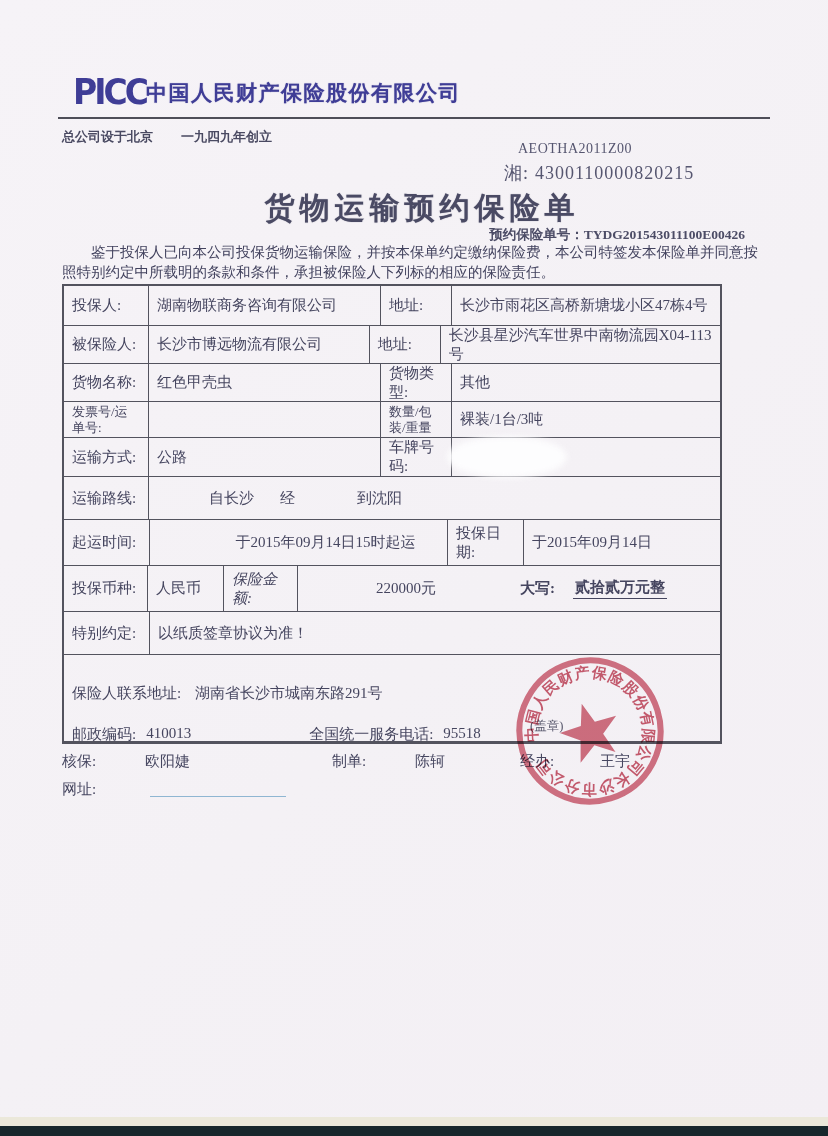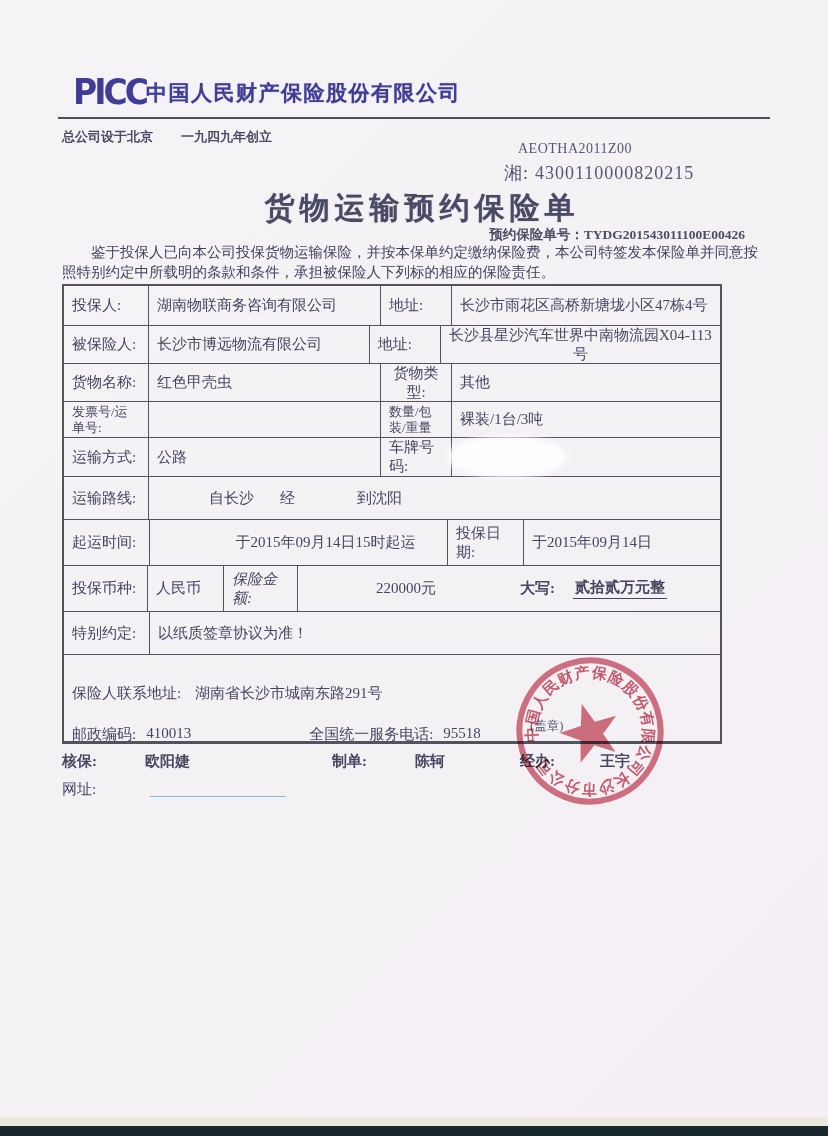--- a/index.html
+++ b/index.html
@@ -53,21 +53,21 @@
     padding:2px 8px;overflow:hidden;}
   .cell:first-child{border-left:none;}
   .lbl{flex:0 0 auto;}
   .grow{flex:1 1 auto;}
   .small-lbl{font-size:13px;line-height:1.2;}
 
   .w84{width:84px;}  .w232{width:232px;} .w71{width:71px;}
   .w85{width:85px;}  .w298{width:298px;} .w76{width:76px;}
   .w83{width:83px;}  .w76b{width:76px;}  .w74{width:74px;font-style:italic;}
 
-  .h39{height:39px;} .h38{height:38px;text-align:center;} .h36{height:36px;}
+  .h39{height:39px;} .h38{height:38px;} .h36{height:36px;}
   .h43{height:43px;} .h46{height:46px;} .h87{height:87px;}
 
   .route-from{margin-left:52px;}
   .route-via{margin-left:26px;}
   .route-to{margin-left:62px;}
   .depart-val{padding-left:62px;justify-content:center;}
   .amount-box{width:200px;text-align:center;flex:0 0 auto;}
   .daxie{margin-left:14px;font-weight:bold;}
   .daxie-words{margin-left:18px;font-weight:700;border-bottom:1.6px solid #44445e;padding:0 2px 1px 2px;}
   .contact-block{display:block;padding:9px 8px 0 8px;height:87px;}
@@ -75,21 +75,21 @@
   .contact-line2{margin-top:22px;display:flex;}
   .hotline{margin-left:118px;}
   .val-sp{margin-left:10px;}
 
   
   .blur-blob{position:absolute;left:447px;top:436px;width:120px;height:42px;
     background:rgba(253,253,254,.96);border-radius:50%;filter:blur(3px);z-index:4;}
 
   
   .sig-row{position:absolute;left:62px;top:752px;width:660px;font-size:15px;color:#464660;}
-  .sig-row span{position:absolute;white-space:nowrap;font-weight:bold;}
+  .sig-row span{position:absolute;white-space:nowrap;}
   .lab-hebao{left:0;}
   .val-hebao{left:83px;}
   .lab-zhidan{left:270px;}
   .val-zhidan{left:353px;}
   .lab-jingban{left:458px;}
   .val-jingban{left:538px;}
   .web-row{position:absolute;left:62px;top:780px;font-size:15px;color:#464660;}
   .web-line{position:absolute;left:150px;top:796px;width:136px;height:0;border-bottom:1.6px solid #8fb6d2;}
   .seal-note{position:absolute;left:530px;top:718px;font-size:12.5px;color:#55556a;z-index:3;}
 

